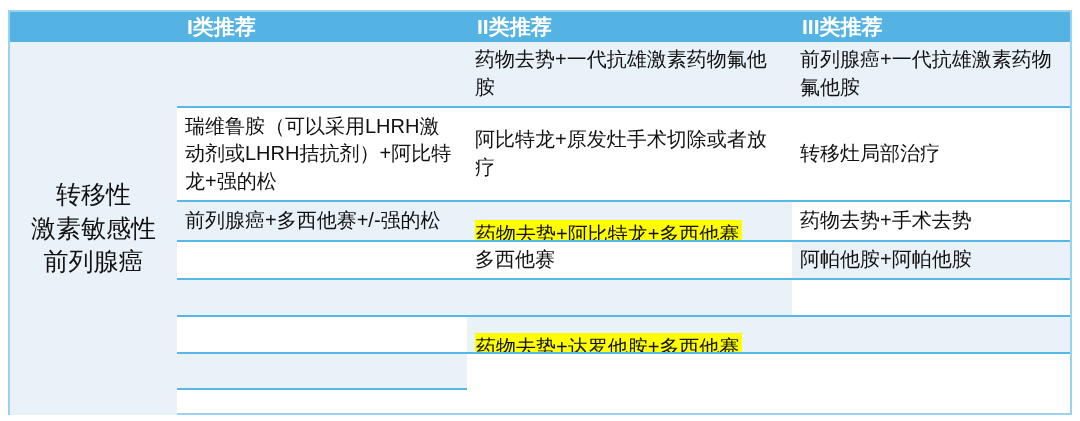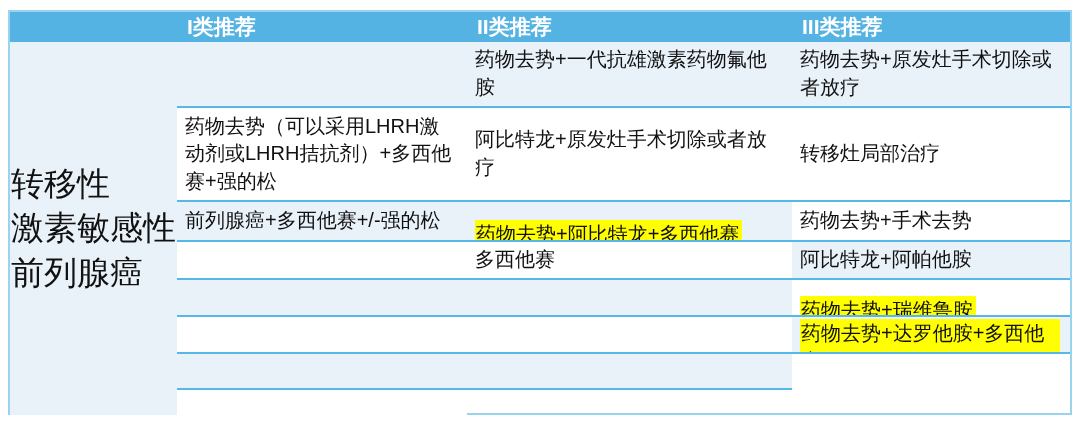--- a/index.html
+++ b/index.html
@@ -30,21 +30,22 @@
   }
   .body-grid {
     display: grid;
     grid-template-columns: 167px 290px 325px 1fr;
     grid-template-rows: 66px 94px 40px 38px 37px 37px 36px 25px;
   }
   .row-label-cell {
     grid-column: 1; grid-row: 1 / 9;
     background: #E9F1F9;
     display: flex; align-items: center; justify-content: center;
-    font-size: 33px; line-height: 1.35;
+    text-align: center;
+    font-size: 25px; line-height: 1.35;
     white-space: pre-line;
   }
   .cell {
     display: flex; align-items: center;
     padding: 2px 10px 2px 8px;
     font-size: 20px; line-height: 1.38;
     background: #ffffff;
     overflow: hidden;
   }
   .cell.alt { background: #E9F1F9; }
@@ -69,25 +70,25 @@
 激素敏感性
 前列腺癌</div>
 
     <div class="cell alt bb">
         <span></span>
       </div>
     <div class="cell alt bb">
         <span>药物去势+一代抗雄激素药物氟他胺</span>
       </div>
     <div class="cell alt bb">
-        <span>药物去势+原发灶手术切除或者放疗</span>
+        <span>前列腺癌+一代抗雄激素药物氟他胺</span>
       </div>
 
     <div class="cell bb">
-        <span>药物去势（可以采用LHRH激动剂或LHRH拮抗剂）+多西他赛+强的松</span>
+        <span>瑞维鲁胺（可以采用LHRH激动剂或LHRH拮抗剂）+阿比特龙+强的松</span>
       </div>
     <div class="cell bb">
         <span>阿比特龙+原发灶手术切除或者放疗</span>
       </div>
     <div class="cell bb">
         <span>转移灶局部治疗</span>
       </div>
 
     <div class="cell alt bb">
         <span>前列腺癌+多西他赛+/-强的松</span>
@@ -100,32 +101,29 @@
         <span>药物去势+手术去势</span>
       </div>
     <div class="cell bb">
         <span></span>
       </div>
     <div class="cell bb">
         <span>多西他赛</span>
       </div>
 
     <div class="cell alt bb">
-        <span>阿比特龙+阿帕他胺</span>
+        <span>阿帕他胺+阿帕他胺</span>
       </div>
     <div class="cell alt bb">
         <span></span>
       </div>
     <div class="cell alt bb">
         <span></span>
       </div>
 
-    <div class="cell bb">
-        <span class="hl">药物去势+瑞维鲁胺</span>
-      </div>
     <div class="cell bb">
         <span></span>
       </div>
     <div class="cell bb">
         <span></span>
       </div>
 
     <div class="cell alt bb">
         <span class="hl">药物去势+达罗他胺+多西他赛</span>
       </div>

